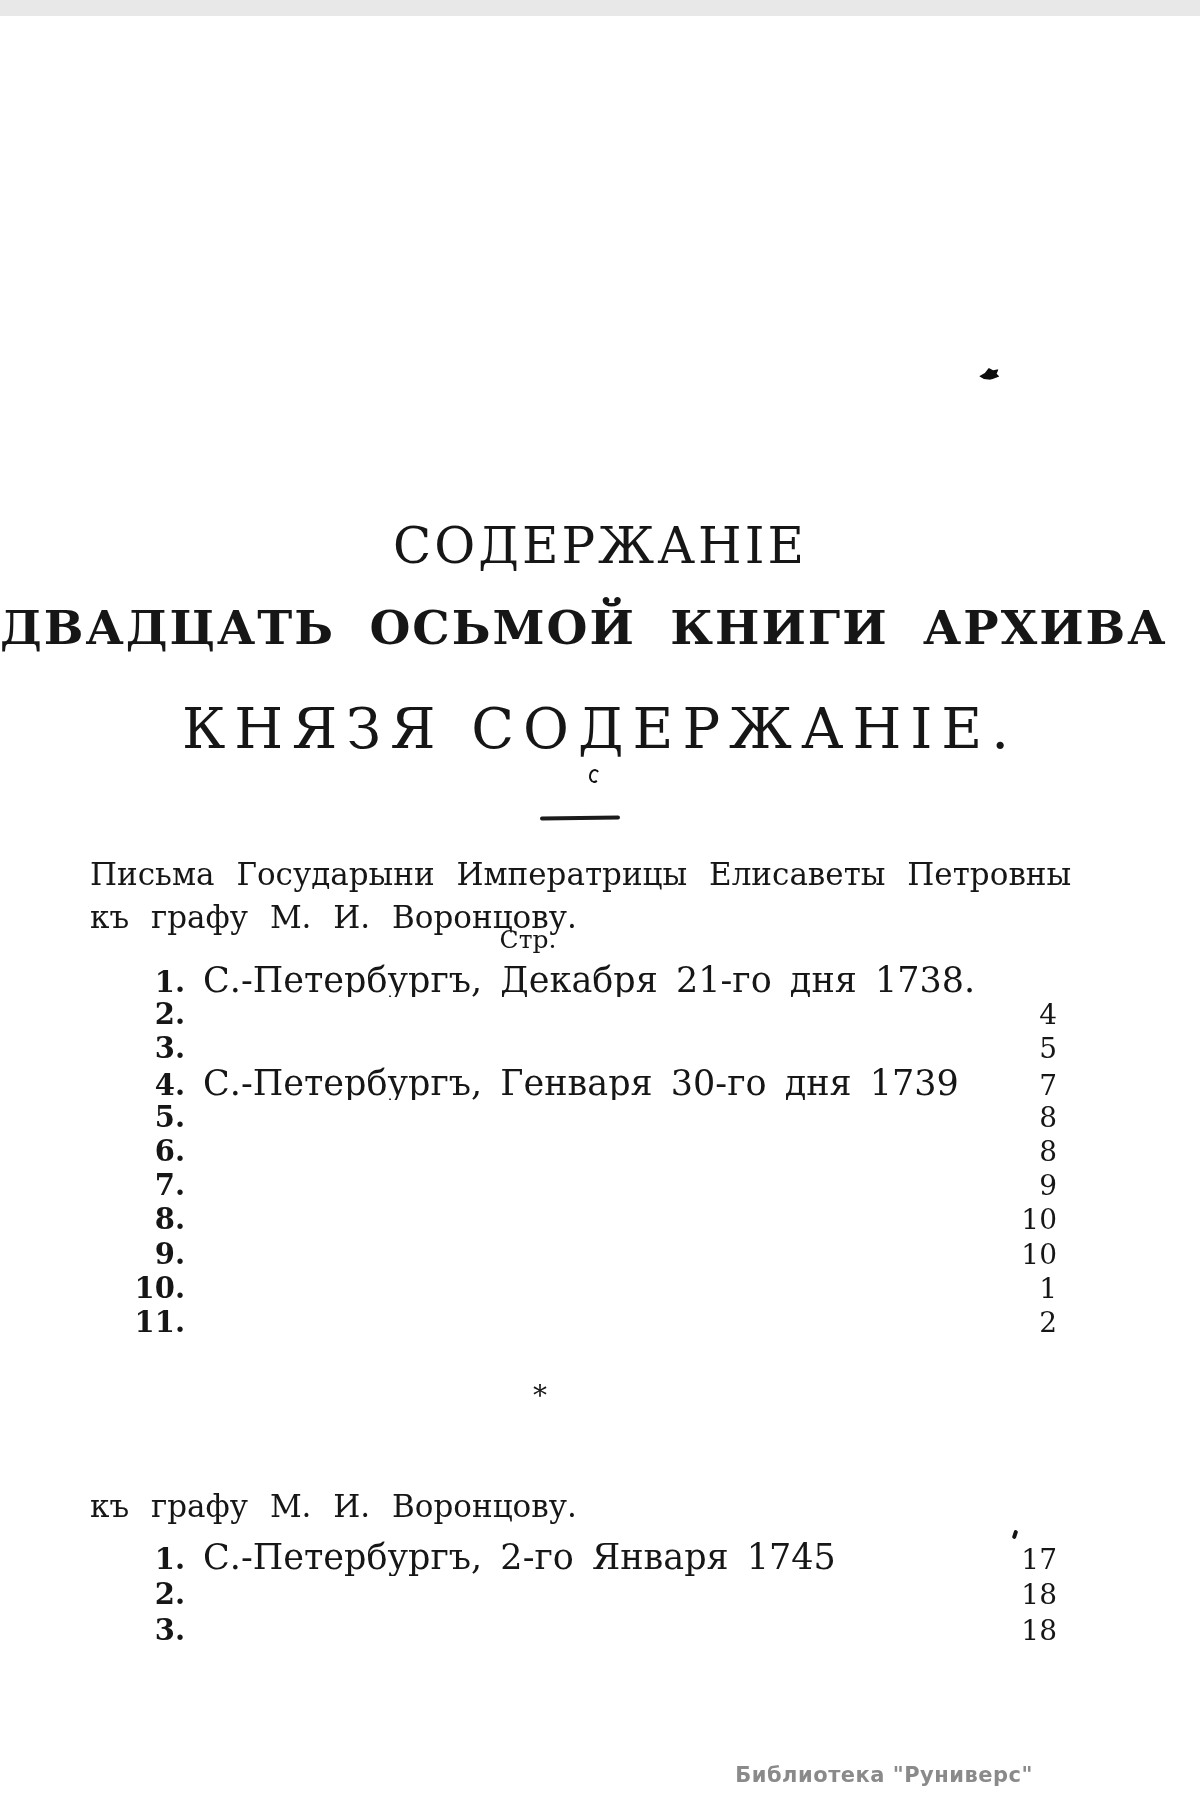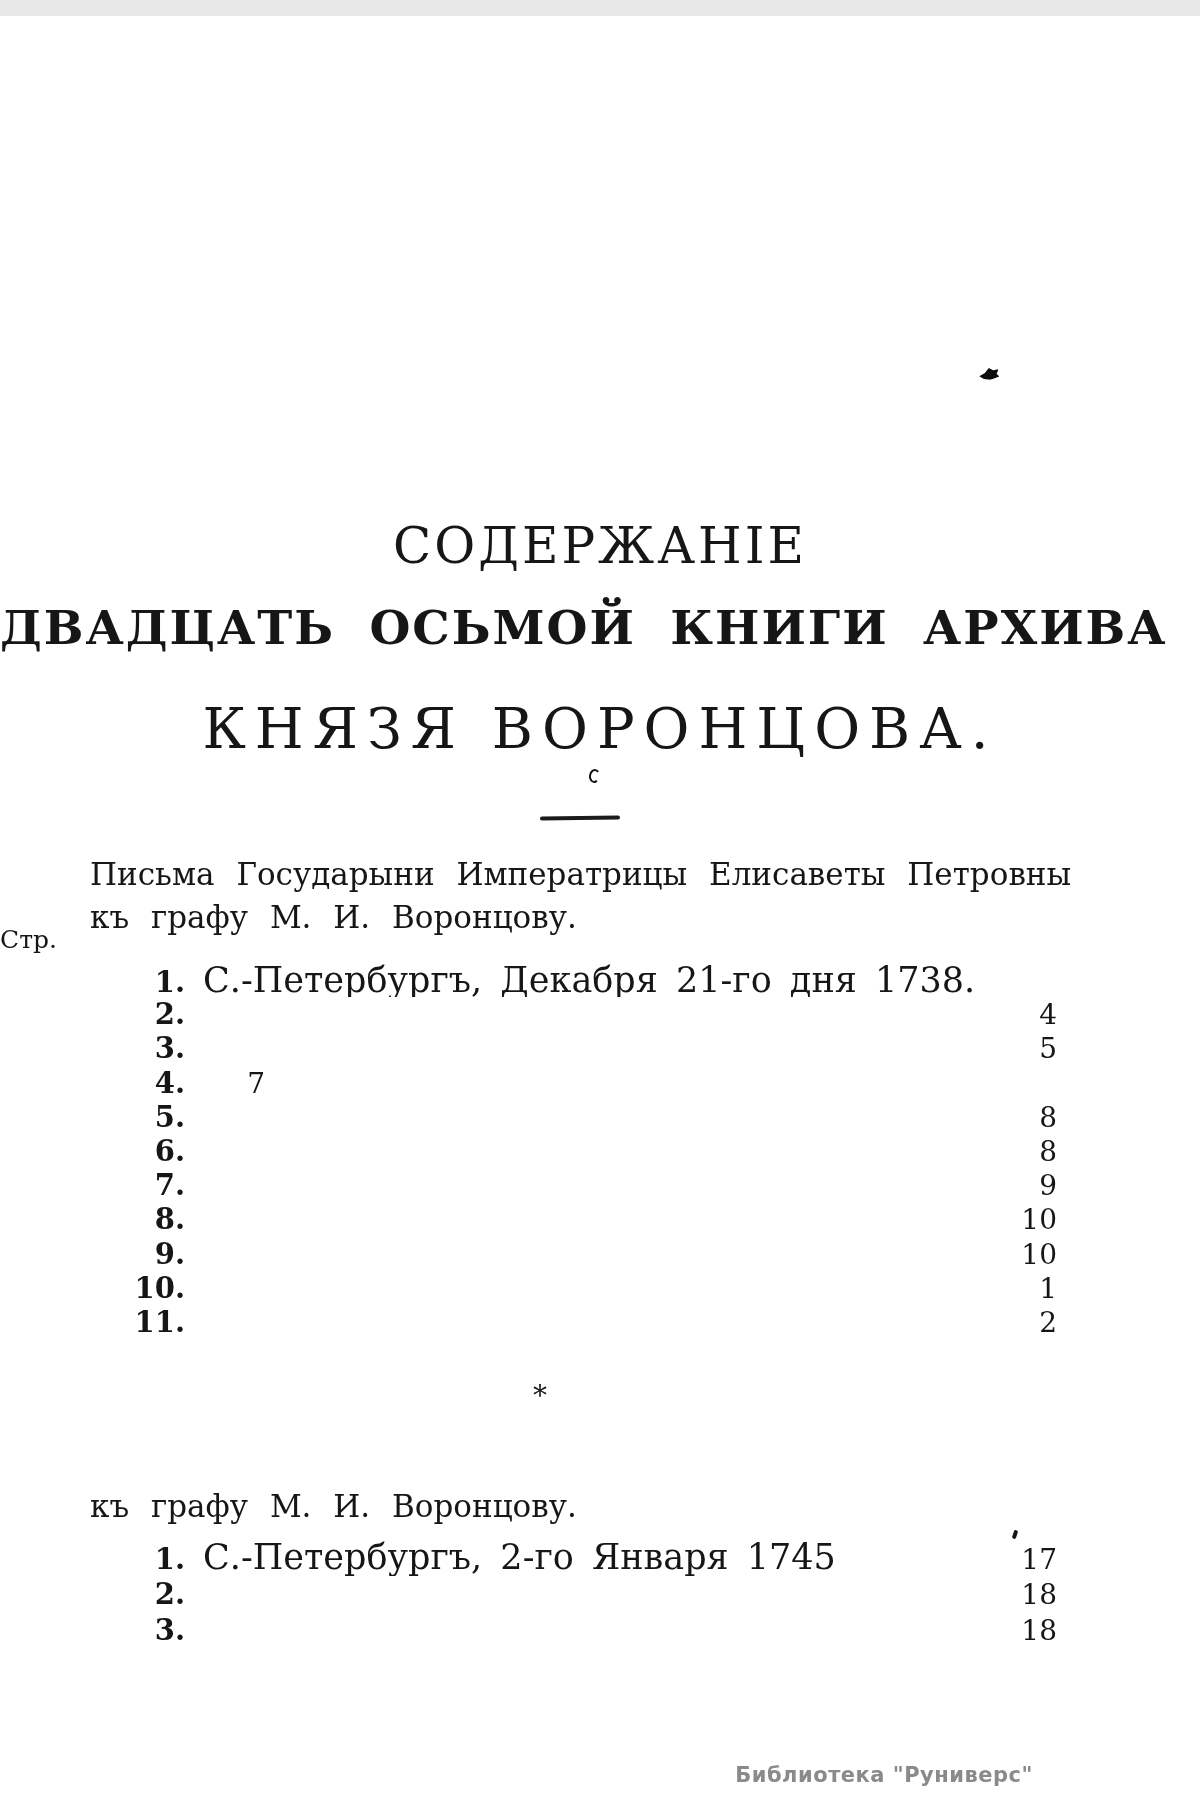--- a/index.html
+++ b/index.html
@@ -46,21 +46,21 @@
   }
   .section-heading{
     position:absolute;left:90px;right:110px;
     font-size:31px;line-height:43px;
     word-spacing:12px;
   }
   .heading-1{top:837px;}
   .heading-2{top:1421px;line-height:46px;}
   .col-header{
     position:absolute;left:0;right:144px;top:909px;
-    text-align:left;font-size:25px;
+    text-align:center;font-size:25px;
   }
   .toc{
     position:absolute;left:0;right:143px;
   }
   .toc-1{top:947px;}
   .toc-2{top:1523px;}
   .toc .row{display:flex;align-items:baseline;}
   .toc-1 .row{height:34.2px;line-height:34.2px;}
   .toc-2 .row{height:36.6px;line-height:36.6px;}
   .toc .num{
@@ -91,21 +91,21 @@
 <body>
 
 <div class="page">
 
   <div class="ink-mark"></div>
 
   <div class="title-main">СОДЕРЖАНІЕ</div>
 
   <div class="title-sub">ДВАДЦАТЬ ОСЬМОЙ КНИГИ АРХИВА</div>
 
-  <div class="title-dec">КНЯЗЯ ВОРОНЦОВА.</div>
+  <div class="title-dec">КНЯЗЯ СОДЕРЖАНІЕ.</div>
 
   <div class="ink-speck"></div>
 
   <div class="divider-rule"></div>
 
   <div class="section-heading heading-1">
     <span>Письма Государыни Императрицы Елисаветы Петровны</span><br>
     <span>къ графу М. И. Воронцову.</span>
   </div>
 
@@ -122,20 +122,21 @@
       <span class="txt"></span>
       <span class="pg">4</span>
     </div>
     <div class="row">
       <span class="num">3.</span>
       <span class="txt"></span>
       <span class="pg">5</span>
     </div>
     <div class="row">
       <span class="num">4.</span>
+      <span class="txt">С.-Петербургъ, Генваря 30-го дня 1739</span>
       <span class="pg">7</span>
     </div>
     <div class="row">
       <span class="num">5.</span>
       <span class="txt"></span>
       <span class="pg">8</span>
     </div>
     <div class="row">
       <span class="num">6.</span>
       <span class="txt"></span>

